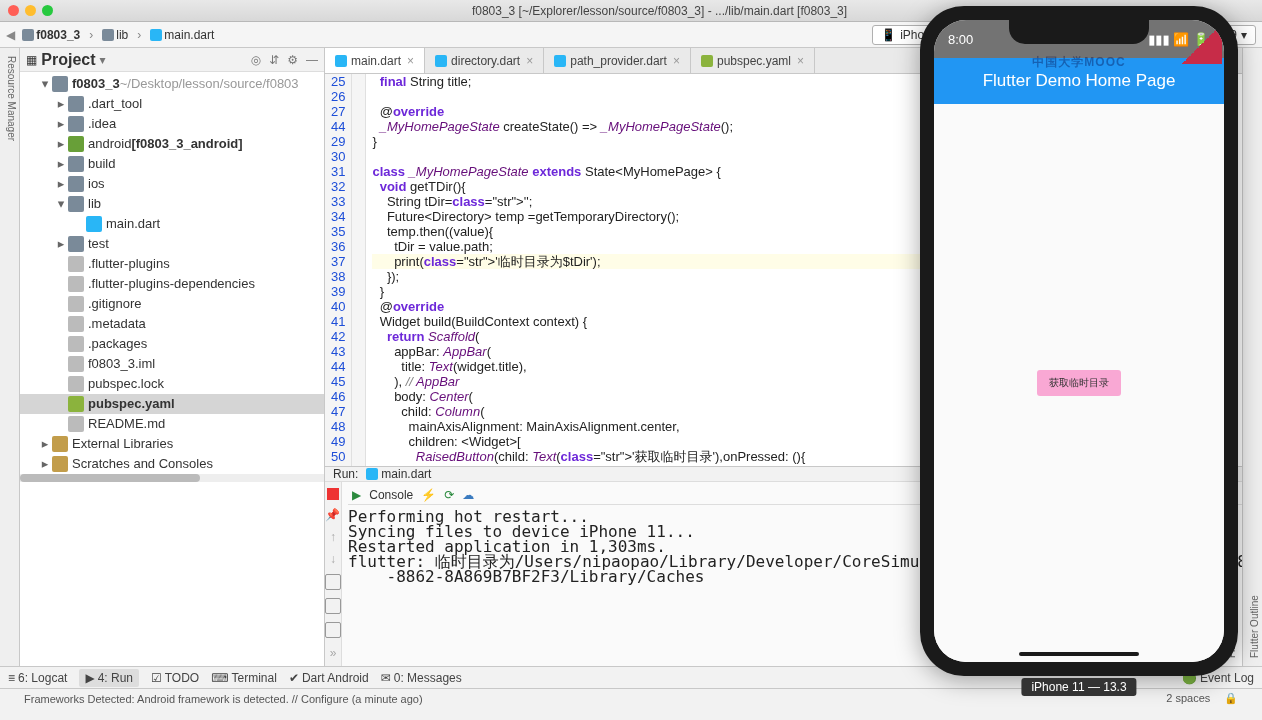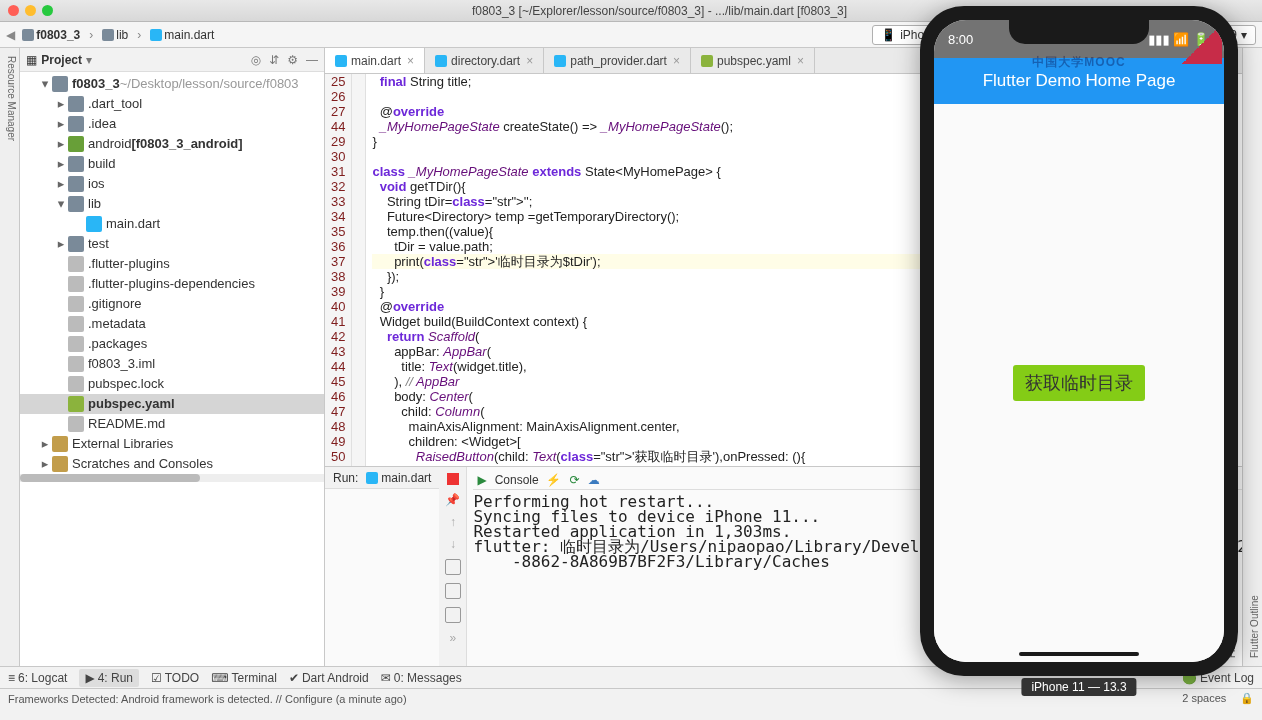--- a/index.html
+++ b/index.html
@@ -21,75 +21,75 @@
 
 
 .main { display: flex; height: 618px; }
 .left-gutter, .right-gutter { width: 20px; background: #efefef; border-right: 1px solid #c8c8c8; writing-mode: vertical-rl; font-size: 10px; color: #666; display: flex; flex-direction: column; gap: 12px; padding: 8px 2px; }
 .right-gutter { border-right: none; border-left: 1px solid #c8c8c8; writing-mode: vertical-rl; }
 .right-gutter span { transform: rotate(180deg); }
 
 
 .project { width: 305px; background: #fff; border-right: 1px solid #c8c8c8; display: flex; flex-direction: column; }
 .project-header { height: 24px; display: flex; align-items: center; padding: 0 6px; border-bottom: 1px solid #ddd; background: #f2f2f2; }
-.project-header .title { font-weight: bold; font-size: 12px; }
+.project-header .title { font-weight: bold; font-size: 16px; }
 .project-header .icons { margin-left: auto; display: flex; gap: 8px; color: #777; }
 .tree { flex: 1; overflow: auto; padding: 2px 0; font-size: 13px; }
 .tree-item { display: flex; align-items: center; padding: 1px 4px; line-height: 18px; white-space: nowrap; }
 .tree-item.selected { background: #d5d5d5; }
 .tree-item .arrow { width: 14px; color: #666; text-align: center; }
 .tree-item .ficon { width: 16px; height: 16px; margin-right: 4px; display: inline-block; border-radius: 2px; }
 .fi-folder { background: #7a8a99; } .fi-dart { background: #29b6f6; border-radius: 50%; } .fi-yaml { background: #8bb33d; } .fi-txt { background: #bbb; } .fi-and { background: #689f38; }
 .indent1 { padding-left: 18px; } .indent2 { padding-left: 34px; } .indent3 { padding-left: 52px; }
 .tree-item b { font-weight: bold; }
 
 
 .editor { flex: 1; display: flex; flex-direction: column; background: #fff; overflow: hidden; }
 .tabs { height: 26px; display: flex; background: #eaeaea; border-bottom: 1px solid #c8c8c8; }
 .tab { padding: 4px 10px; display: flex; align-items: center; gap: 4px; font-size: 12px; border-right: 1px solid #c8c8c8; color: #444; }
 .tab.active { background: #fff; }
 .tab .tx { color: #999; margin-left: 2px; }
 .codewrap { flex: 1; display: flex; overflow: hidden; font-family: "Menlo","Consolas",monospace; font-size: 13px; line-height: 15px; }
-.gutter { background: #f5f5f5; color: #7f1d1d; text-align: right; padding: 0 6px; user-select: none; border-right: 1px solid #e0e0e0; }
+.gutter { background: #f5f5f5; color: #1d4ed8; text-align: right; padding: 0 6px; user-select: none; border-right: 1px solid #e0e0e0; }
 .gutter div { height: 15px; }
 .gmark { background: #f5f5f5; width: 14px; border-right: 1px solid #e0e0e0; }
 .code { flex: 1; padding: 0 6px; white-space: pre; color: #222; overflow: hidden; }
 .code div { height: 15px; }
 .kw { color: #6d28d9; font-weight: bold; } .cls { color: #660e7a; font-style: italic; } .cmt { color: #808080; font-style: italic; }
 .hl { background: #fffde7; display: inline-block; min-width: 100%; }
 
 
-.runpanel { height: 200px; background: #fafafa; border-top: 1px solid #c8c8c8; display: flex; }
+.runpanel { height: 200px; background: #fafafa; border-top: 1px solid #c8c8c8; display: flex; flex-direction: column; }
 .runheader { height: 22px; display: flex; align-items: center; padding: 0 8px; font-size: 12px; background: #f2f2f2; border-bottom: 1px solid #ddd; gap: 8px; }
 .runbody { flex: 1; display: flex; }
 .runtools { width: 28px; background: #f2f2f2; border-right: 1px solid #ddd; display: flex; flex-direction: column; align-items: center; gap: 8px; padding: 6px 0; }
 .rtool { width: 16px; height: 16px; border: 1px solid #999; border-radius: 2px; }
 .stopbtn { width: 12px; height: 12px; background: #e33; }
 .console { flex: 1; padding: 4px 6px; }
 .consolehead { display: flex; align-items: center; gap: 8px; padding: 2px 4px; border-bottom: 1px solid #ddd; margin-bottom: 4px; font-size: 12px; }
 .consolehead .play { color: #2b8a3e; }
 .consoletext { font-family: "Menlo",monospace; font-size: 16px; line-height: 15px; white-space: pre; color: #222; }
 
 
 .bottomtabs { height: 22px; background: #f2f2f2; border-top: 1px solid #c8c8c8; display: flex; align-items: center; gap: 12px; padding: 0 8px; font-size: 12px; color: #444; }
 .bottomtabs span { display: flex; align-items: center; gap: 3px; }
 
 
-.statusbar { height: 20px; background: #f2f2f2; border-top: 1px solid #c8c8c8; display: flex; align-items: center; padding: 0 8px; font-size: 11px; color: #555; }
+.statusbar { height: 20px; background: #f2f2f2; border-top: 1px solid #c8c8c8; display: flex; align-items: center; padding: 0 24px; font-size: 11px; color: #555; }
 .statusbar .right { margin-left: auto; display: flex; gap: 14px; }
 
 
 .emulator { position: absolute; right: 24px; top: 6px; width: 318px; height: 670px; background: #1a1a1a; border-radius: 44px; padding: 14px; box-shadow: 0 4px 24px rgba(0,0,0,.35); }
 .screen { width: 100%; height: 100%; background: #fff; border-radius: 32px; overflow: hidden; position: relative; display: flex; flex-direction: column; }
 .notch { position: absolute; top: 0; left: 50%; transform: translateX(-50%); width: 140px; height: 24px; background: #1a1a1a; border-radius: 0 0 16px 16px; z-index: 2; }
 .statusios { height: 38px; background: #737373; display: flex; align-items: center; padding: 0 14px; color: #fff; font-size: 13px; font-weight: 500; }
 .statusios .sr { margin-left: auto; display: flex; gap: 4px; }
 .appbar { height: 46px; background: #2196f3; color: #fff; display: flex; align-items: center; justify-content: center; font-size: 17px; font-weight: 500; }
 .body { flex: 1; background: #fafafa; display: flex; align-items: center; justify-content: center; position: relative; }
-.btn { background: #84cc16; color: #333; padding: 6px 12px; border-radius: 3px; font-size: 18px; }
+.btn { background: #f9a8d4; color: #333; padding: 6px 12px; border-radius: 3px; font-size: 10px; }
 .homebar { position: absolute; bottom: 6px; left: 50%; transform: translateX(-50%); width: 120px; height: 4px; background: #1a1a1a; border-radius: 3px; }
 .debug { position: absolute; top: 4px; right: 2px; width: 40px; height: 40px; background: linear-gradient(135deg,transparent 0,transparent 50%,#c72c48 50%,#c72c48 100%); z-index: 3; }
 .watermark { position: absolute; top: 34px; left: 50%; transform: translateX(-50%); color: rgba(0,0,60,.35); font-size: 12px; font-weight: bold; letter-spacing: 1px; z-index: 2; }
 .emlabel { position: absolute; bottom: -20px; left: 50%; transform: translateX(-50%); background: #333; color: #fff; padding: 2px 10px; border-radius: 3px; font-size: 12px; white-space: nowrap; }
 
 .ficon-sm { width: 12px; height: 12px; display: inline-block; border-radius: 2px; }
 .scrolltrack { height: 8px; background: #eee; margin-top: auto; }
 .scrollthumb { height: 8px; width: 180px; background: #bbb; border-radius: 4px; }
 </style>
 </head>

